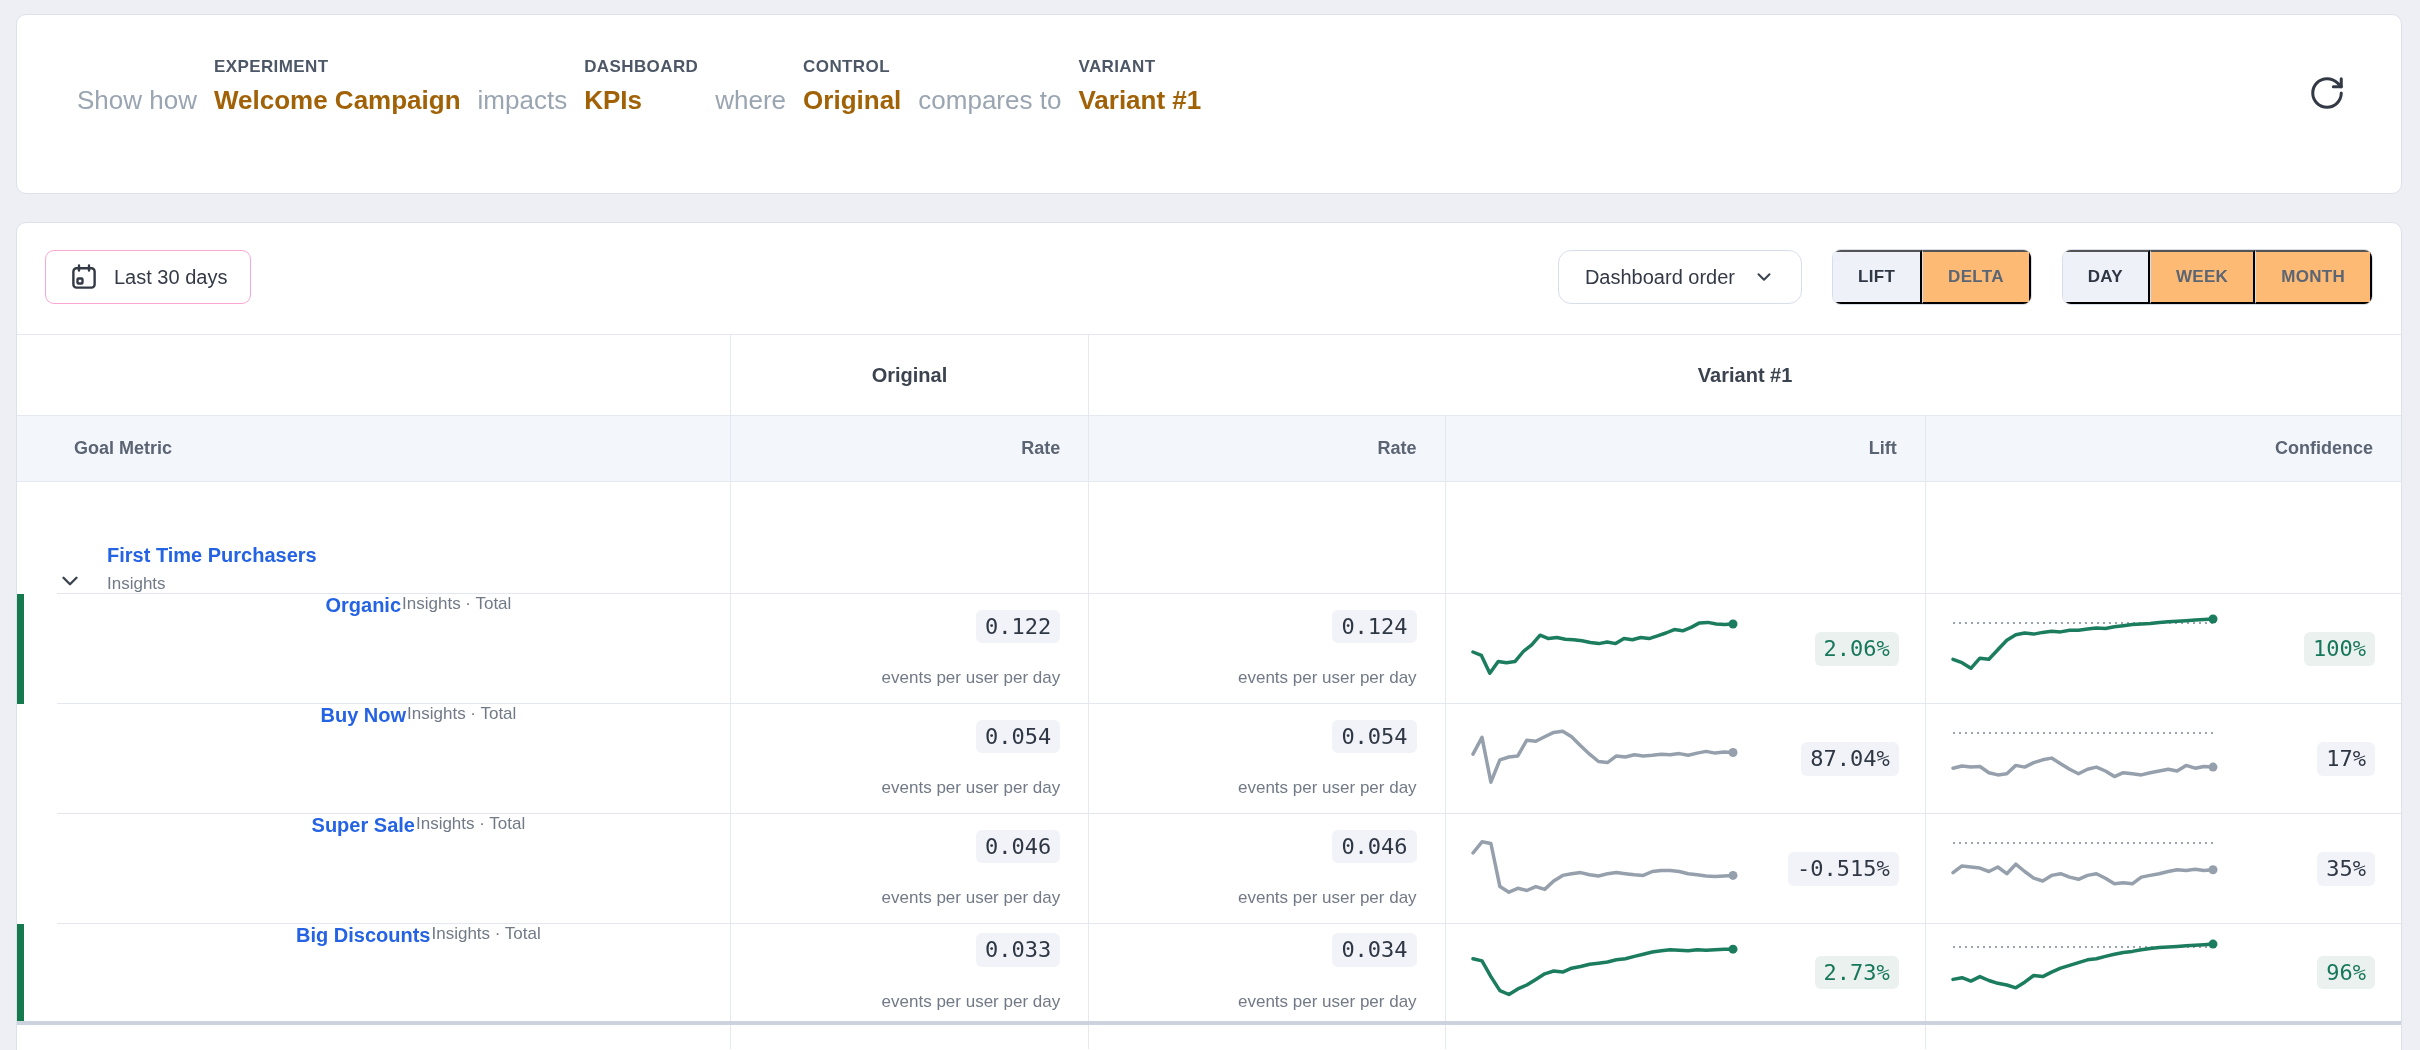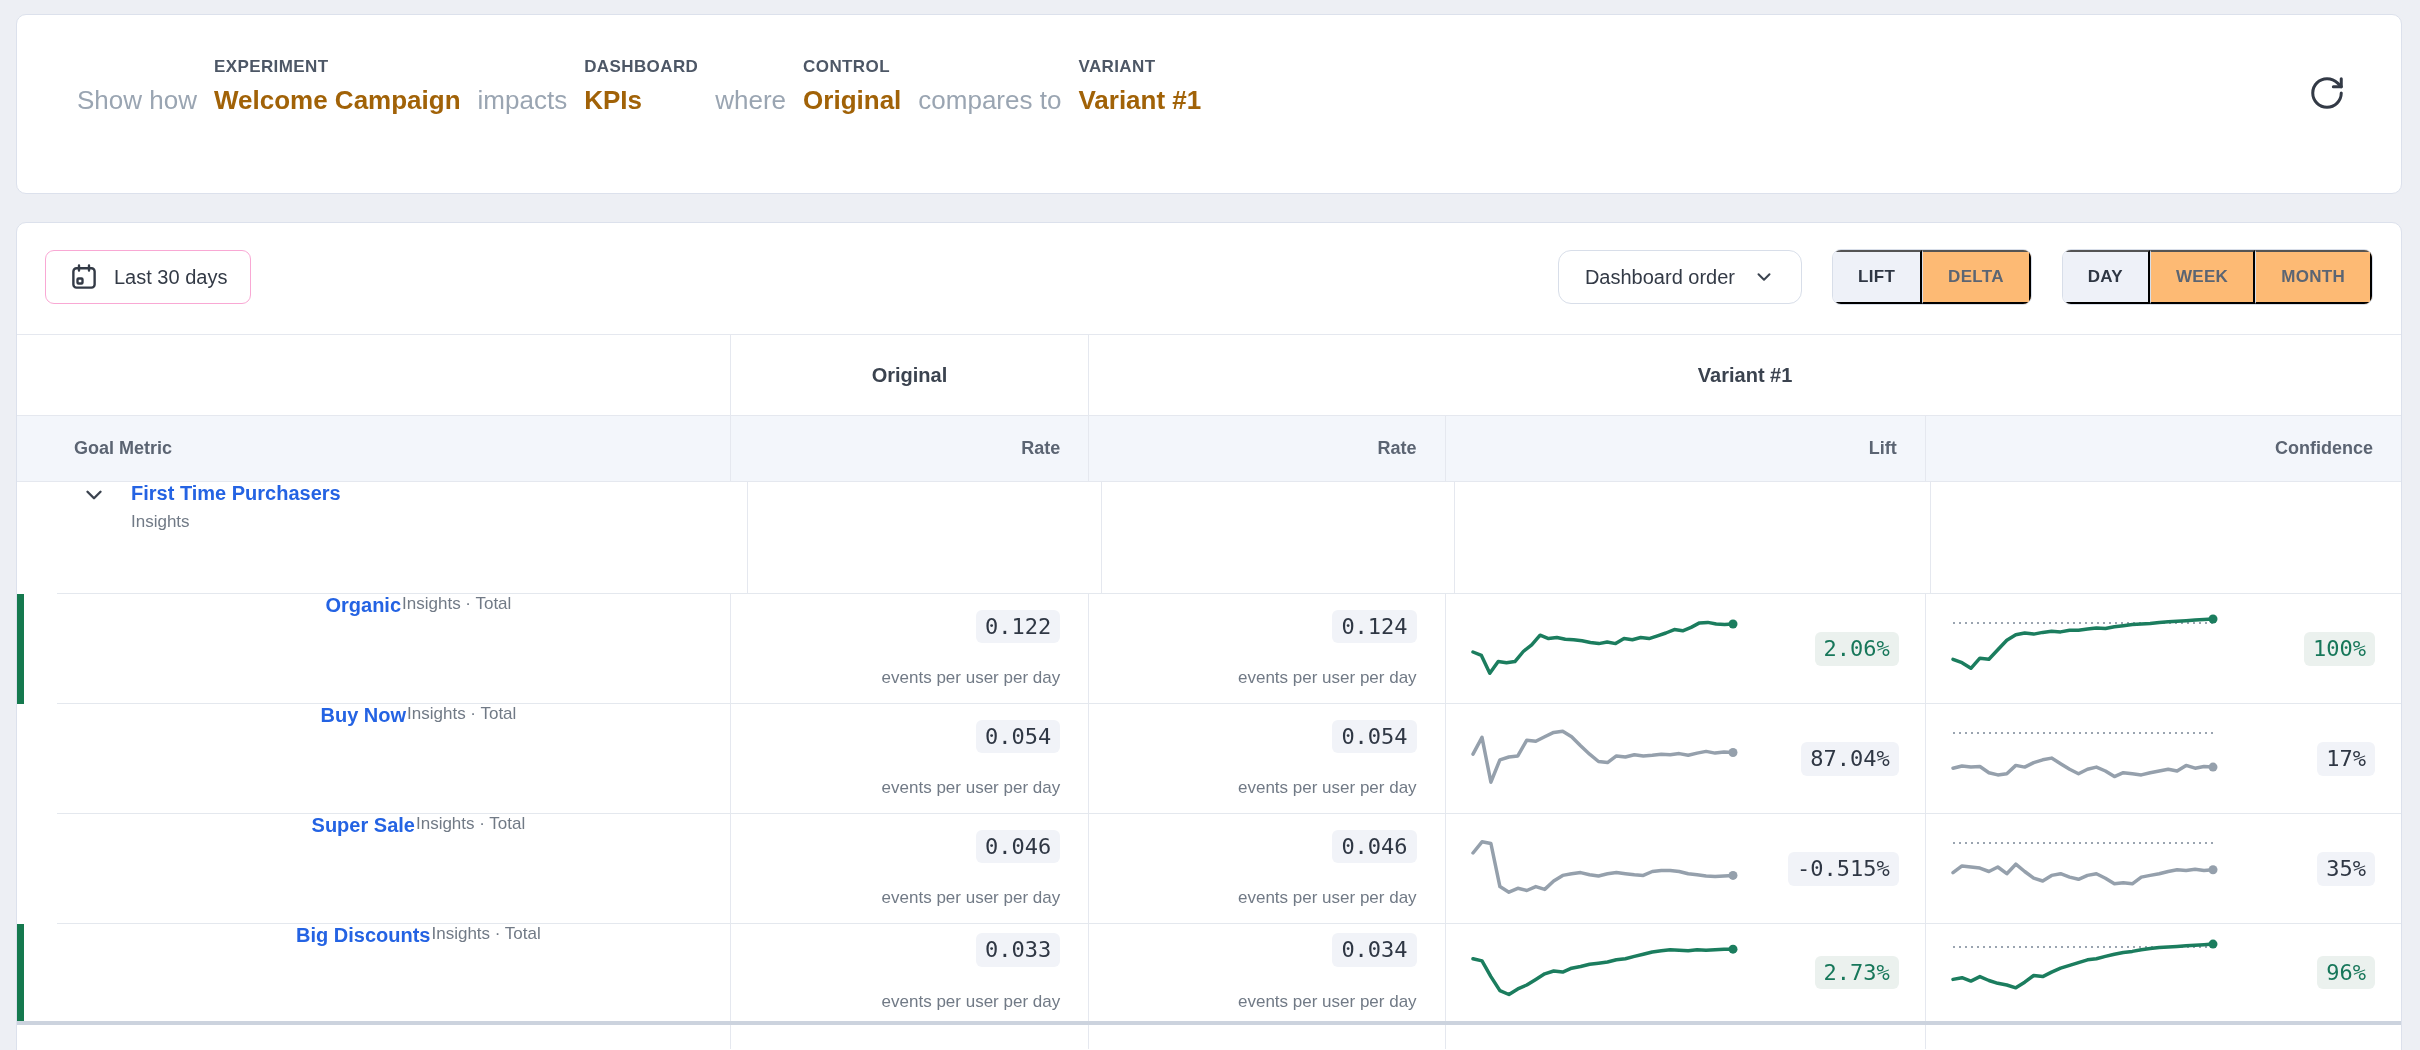--- a/index.html
+++ b/index.html
@@ -38,21 +38,21 @@
   .hrow1{height:80px;display:flex;border-bottom:1px solid #e5e8ef;background:#fff;}
   .hrow1 .ghead{display:flex;align-items:center;justify-content:center;font-size:20px;font-weight:700;color:#3b434f;}
   .hrow1 .gvar{width:1315px;box-sizing:border-box;}
   .hrow2{height:65px;display:flex;background:#f3f6fb;border-bottom:1px solid #e5e8ef;}
   .hrow2 .hcell{display:flex;align-items:center;font-size:18px;font-weight:600;color:#5b6472;}
   .hcell.left{padding-left:57px;justify-content:flex-start;}
   .hcell.right{padding-right:28px;justify-content:flex-end;}
 
   .grow{height:112px;display:flex;position:relative;background:#fff;}
   .grow::after{content:"";position:absolute;left:40px;right:0;bottom:0;height:1px;background:#e4e8ee;}
-  .gblock{display:flex;align-items:flex-start;margin-left:24px;}
+  .gblock{display:flex;align-items:flex-end;}
   .chev{margin-left:40px;cursor:pointer;display:flex;background:none;border:none;padding:0;}
   .gtext{margin-left:24px;display:flex;flex-direction:column;gap:7px;}
 
   .trow{height:110px;display:flex;position:relative;background:#fff;}
   .trow::after{content:"";position:absolute;left:40px;right:0;bottom:0;height:1px;background:#e4e8ee;}
   .trow.lastrow{height:97px;}
   .trow.lastrow::after{display:none;}
   .accent{position:absolute;left:0;top:0;bottom:0;width:7px;background:#15794e;}
   .mblock{padding-left:90px;display:flex;flex-direction:row;justify-content:center;gap:1px;}
   .mtitle{font-size:20px;font-weight:600;color:#2463e3;text-decoration:none;cursor:pointer;}

